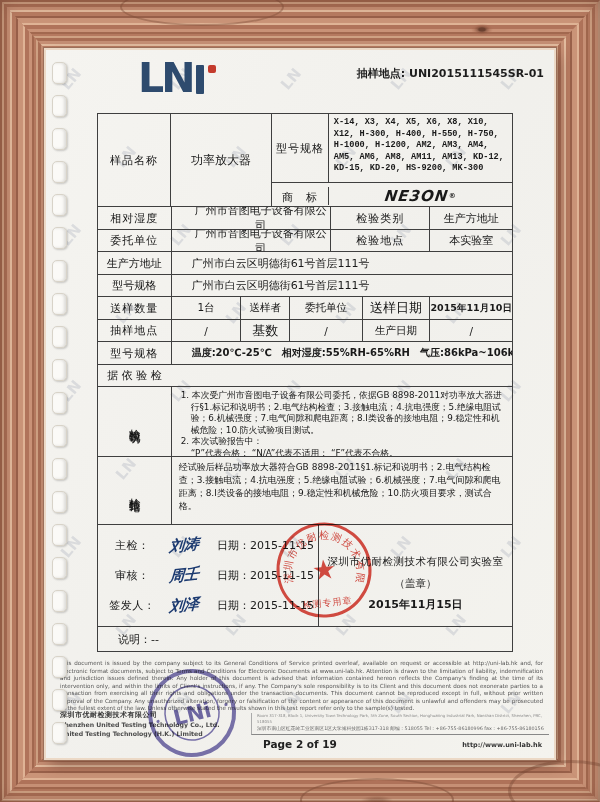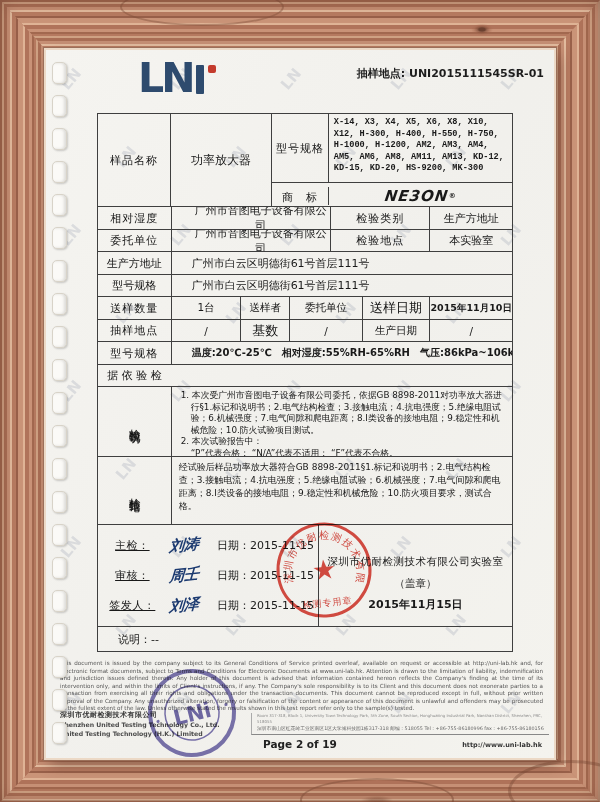--- a/index.html
+++ b/index.html
@@ -77,21 +77,21 @@
   .brand-reg{font-size:7px;vertical-align:super;font-weight:700;}
   .vlab{writing-mode:vertical-lr;text-orientation:upright;letter-spacing:6px;font-size:11.5px;}
   .longtext{font-size:8.8px;line-height:11.6px;text-align:left;display:block;padding:3px 7px 2px 7px;}
   .hang{padding-left:12px;text-indent:-10px;margin:0;}
   .quoteline{padding-left:12px;margin:0;}
   .concl{font-size:9px;line-height:13px;text-align:left;display:block;padding:4px 7px;}
 
   
   .sigcell{flex-direction:column;align-items:stretch;justify-content:space-around;padding:6px 4px 6px 10px;}
   .sigrow{display:flex;align-items:center;height:30px;}
-  .siglab{font-size:11px;width:52px;letter-spacing:.5px;text-decoration:underline;}
+  .siglab{font-size:11px;width:52px;letter-spacing:.5px;}
   .signame{font-family:"DejaVu Serif","Liberation Serif",serif;font-style:italic;font-weight:600;
     font-size:15px;color:#1c3a70;display:inline-block;transform:rotate(-6deg) skewX(-10deg);width:58px;}
   .sigdate{font-size:11px;margin-left:6px;white-space:nowrap;}
   .stampcell{position:relative;flex-direction:column;justify-content:flex-start;padding-top:30px;}
   .labname{font-size:10.5px;letter-spacing:.5px;white-space:nowrap;}
   .sealhint{font-size:10.5px;margin-top:8px;}
   .stampdate{font-size:11px;font-weight:600;margin-top:6px;}
 
   .seal-svg{position:absolute;left:218px;top:460px;width:120px;height:120px;z-index:8;
     mix-blend-mode:multiply;opacity:.88;transform:rotate(-6deg);}

